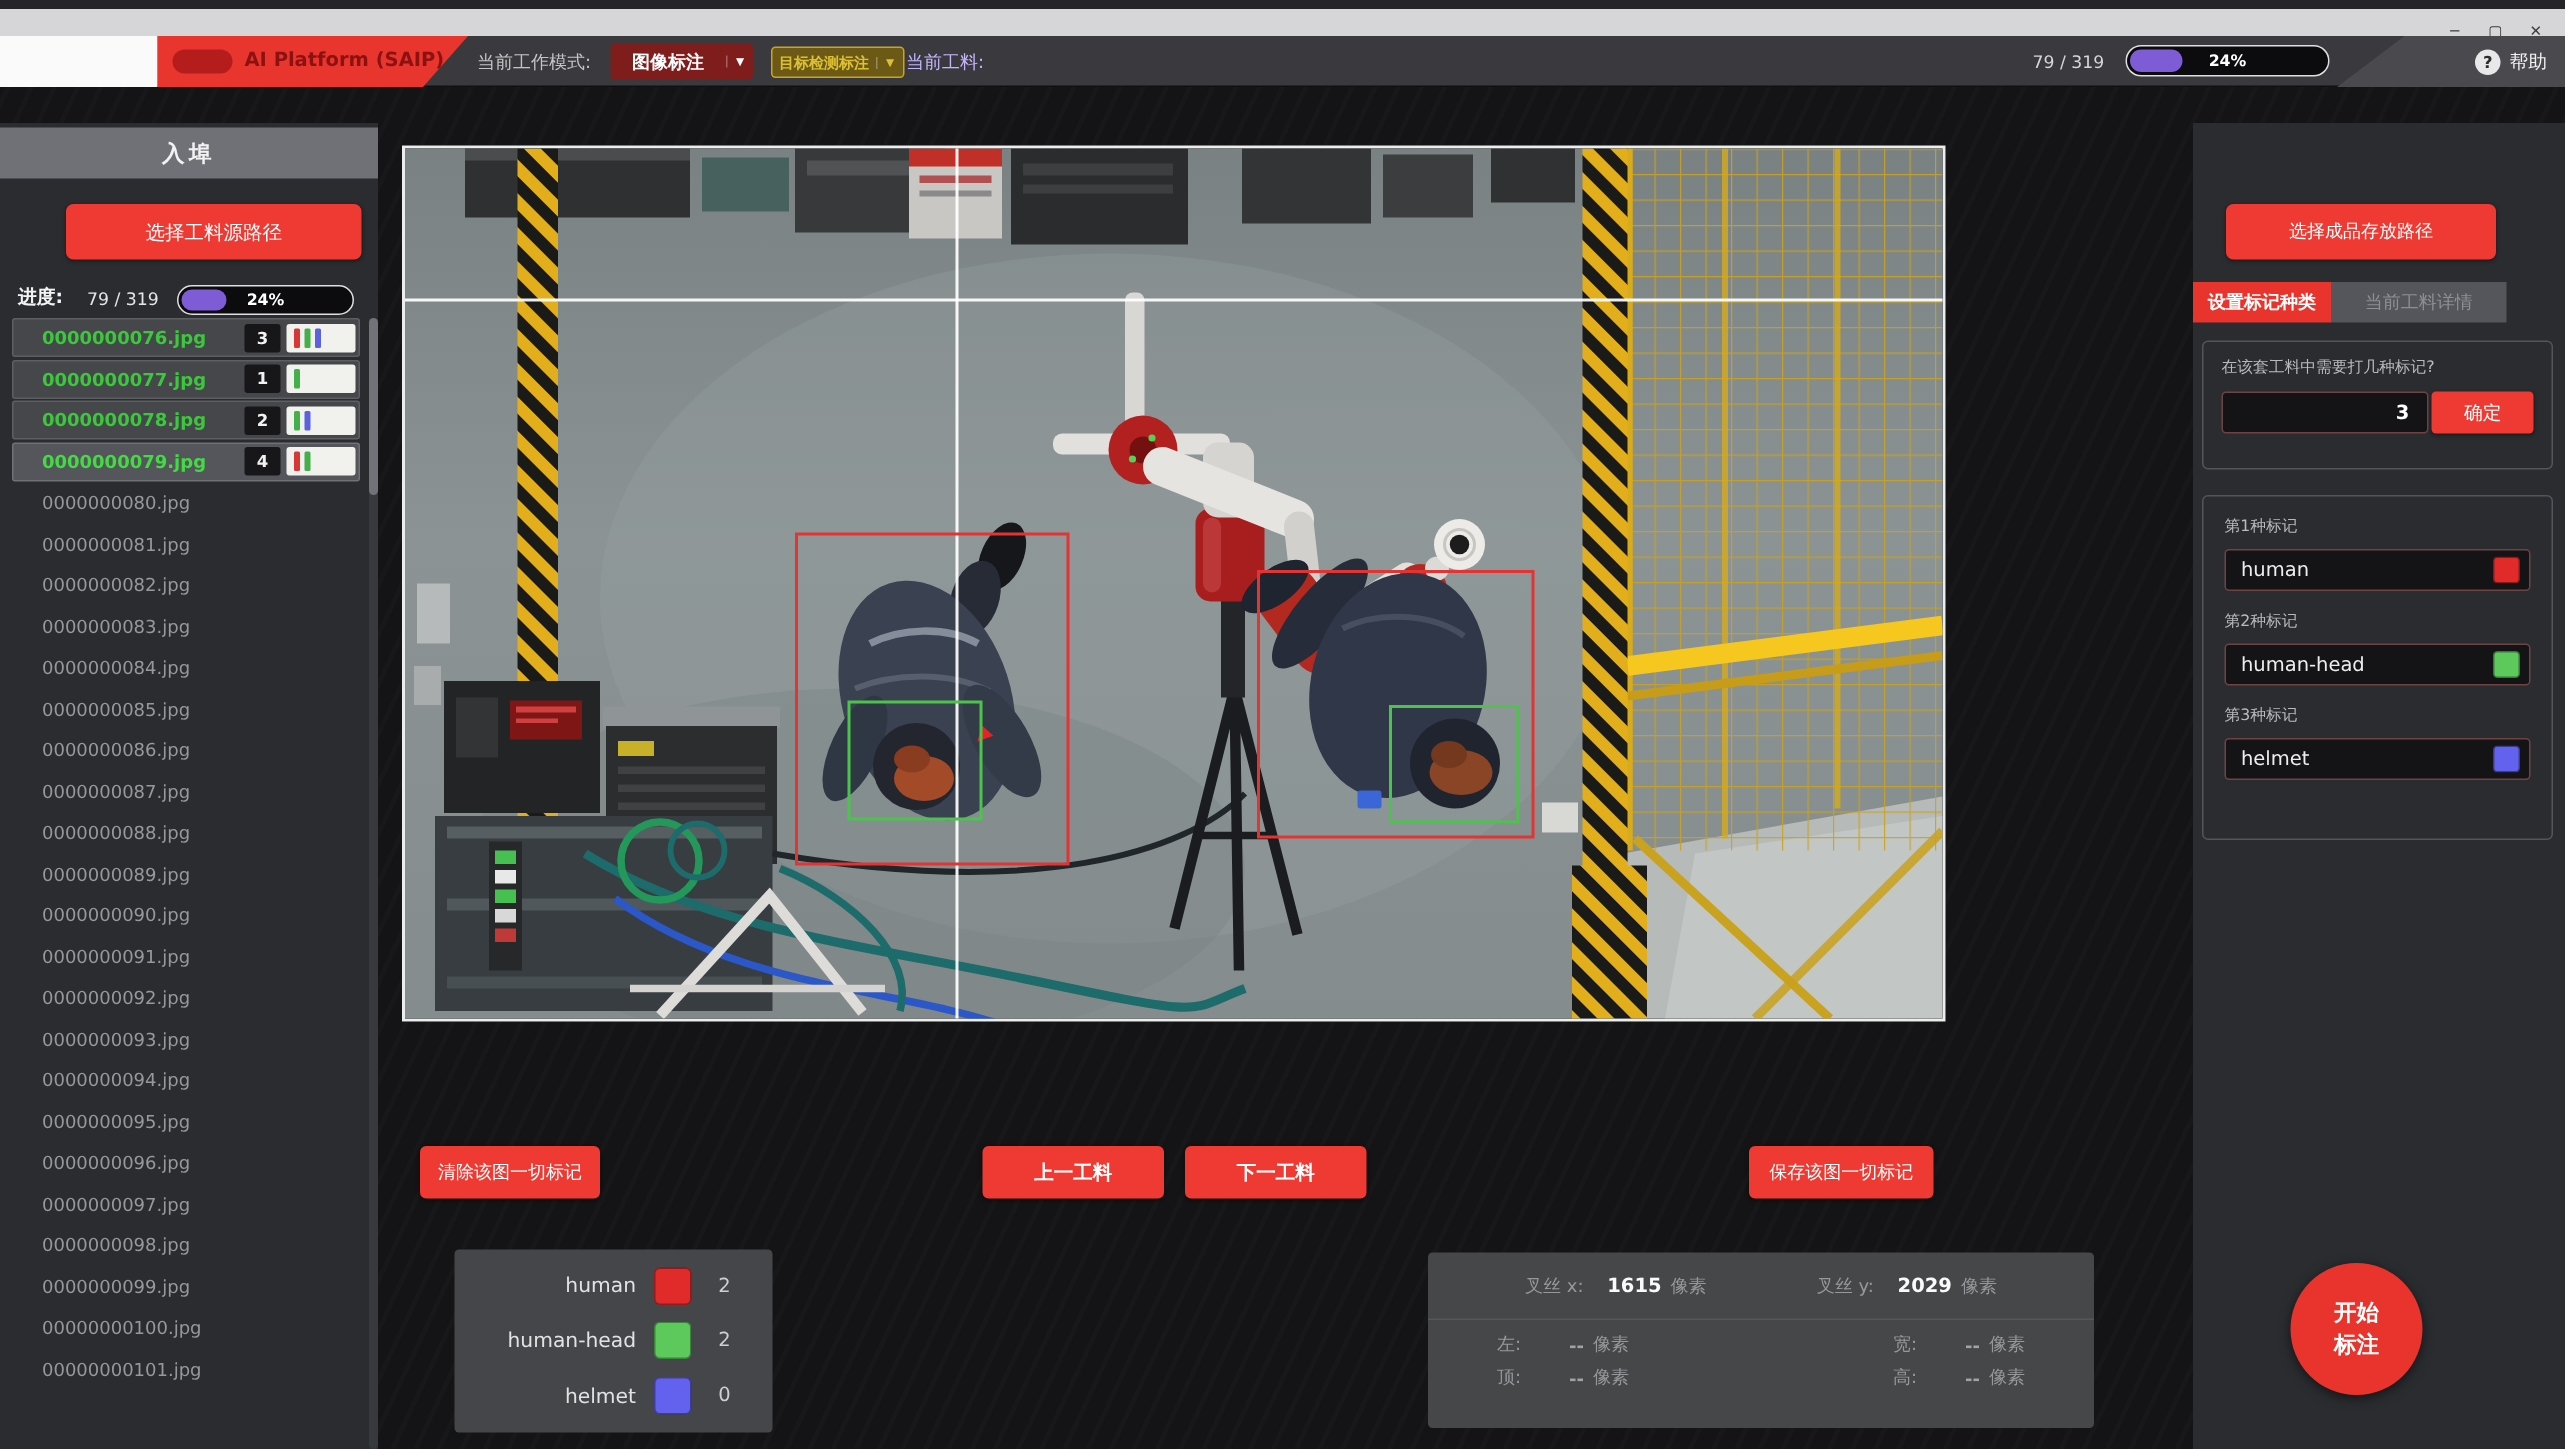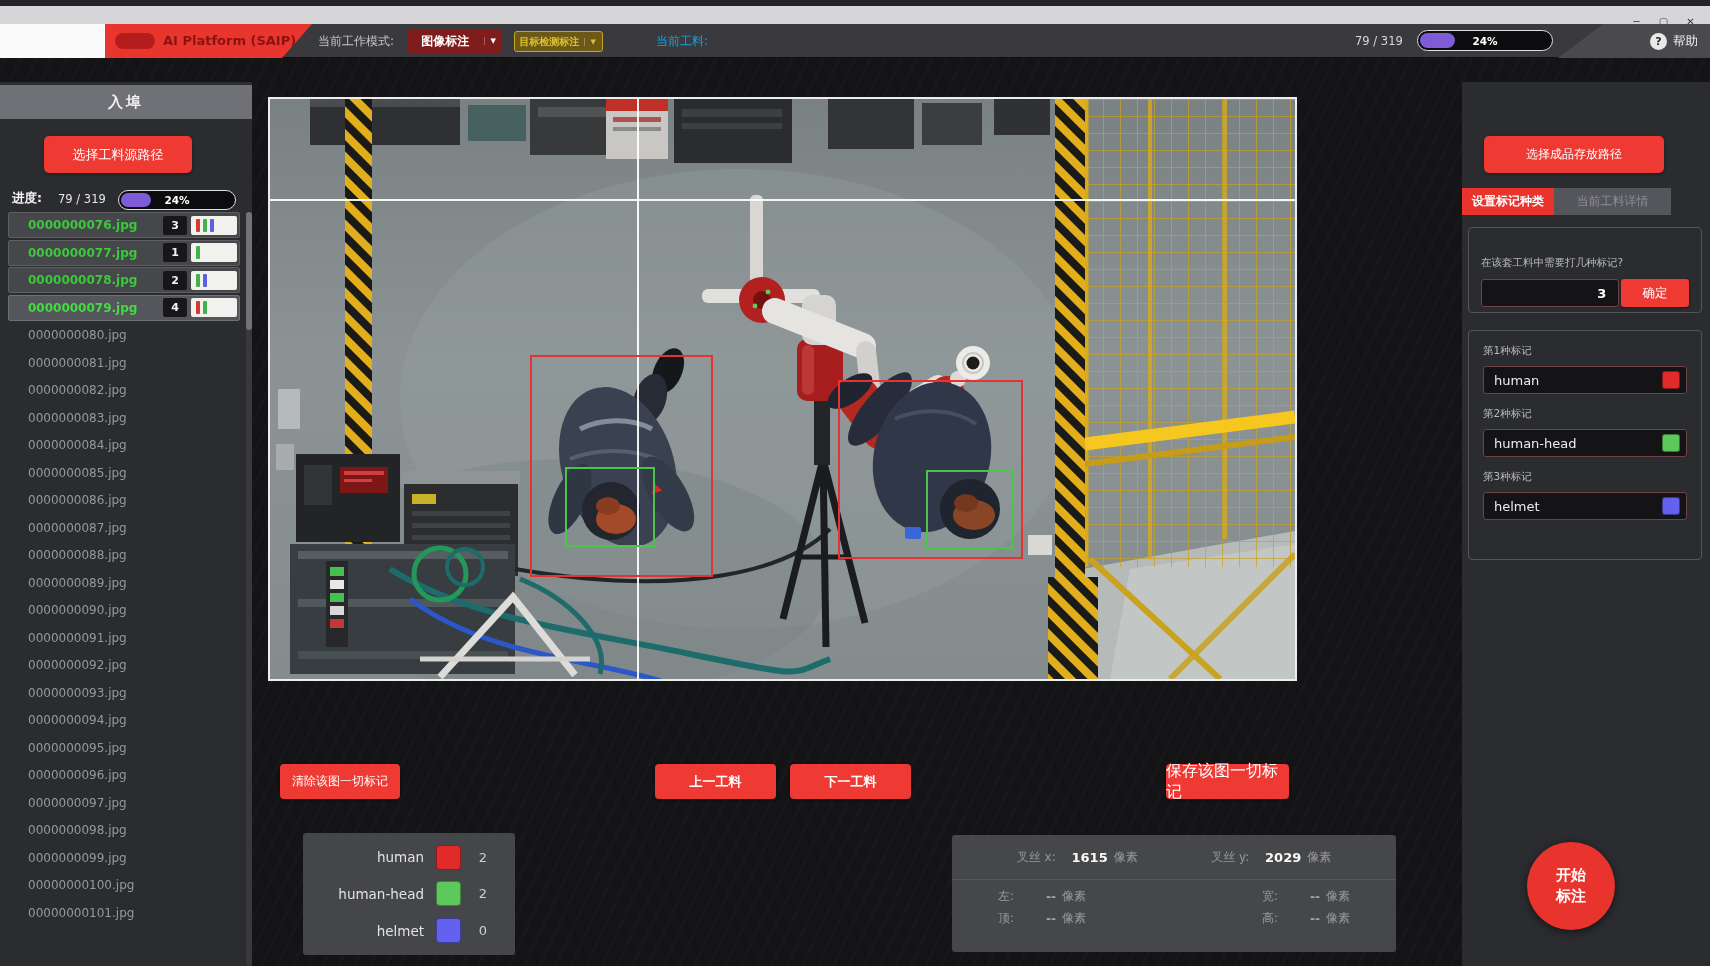--- a/index.html
+++ b/index.html
@@ -45,21 +45,21 @@
 
 .side{position:absolute;top:82px;height:884px;background:#2b2c30}
 #left-side{left:0;width:252px}
 #right-side{left:1462px;width:248px}
 .side-header{position:absolute;left:0;top:3px;height:34px;width:100%;background:#707176;color:#f2f2f2;
   display:flex;align-items:center;justify-content:center;font-size:15px;font-weight:bold;letter-spacing:3px}
 .btn-red{background:#ee3a33;color:#fff;border-radius:5px;display:flex;align-items:center;justify-content:center;
   cursor:pointer;box-shadow:0 1px 3px rgba(0,0,0,.45)}
 
 
-#left-select-btn{position:absolute;left:44px;top:54px;width:148px;height:37px;font-size:13px}
+#left-select-btn{position:absolute;left:44px;top:54px;width:197px;height:37px;font-size:13px}
 #progress-label{position:absolute;left:12px;top:108px;font-size:12.5px;font-weight:bold;color:#f4f4f4}
 #left-progress-text{position:absolute;left:58px;top:110px;font-size:11.5px;color:#e6e6e6}
 #left-progress-pill{position:absolute;left:118px;top:108px;width:118px;height:20px;border:1.5px solid #e0e0e0;
   border-radius:10px;background:#0c0c0e}
 #file-list{position:absolute;left:0;top:130px;bottom:0;width:246px;overflow:hidden}
 .frow{height:26px;margin:0 6px 1.5px 8px;display:flex;align-items:center;padding-left:20px;
   font-size:12px;color:#97989a;cursor:pointer}
 .frow.annotated,.frow.current{background:#46474b;border:1px solid #5e5f63;border-radius:2px;padding-left:19px}
 .frow.annotated .fname{color:#3cc83c;font-weight:bold}
 .frow.current{background:#55565c;border-color:#707177}
@@ -74,21 +74,21 @@
 #list-scroll-thumb{position:absolute;right:0;top:130px;width:6px;height:118px;background:#72737a;border-radius:3px;cursor:pointer}
 
 
 #right-select-btn{position:absolute;left:22px;top:54px;width:180px;height:37px;font-size:12px}
 .tab{position:absolute;top:106px;height:27px;display:flex;align-items:center;justify-content:center;
   font-size:12px;cursor:pointer}
 #tab-set-markers{left:0;width:92px;background:#e8342c;color:#fff;font-weight:bold}
 #tab-detail{left:92px;width:117px;background:#55565b;color:#8e8f93}
 .rpanel{position:absolute;left:6px;width:234px;border:1px solid #54555a;border-radius:4px}
 #panel-count{top:145px;height:86px}
-#marker-question{margin:28px 12px 0;font-size:10.5px;color:#b9babd}
+#marker-question{margin:10px 12px 0;font-size:10.5px;color:#b9babd}
 #count-row{display:flex;margin:9px 12px 0}
 #count-input{width:146px;height:28px;background:#141416;border:1.5px solid #6e4343;border-radius:3px;
   color:#fff;font-size:13px;font-weight:bold;display:flex;align-items:center;justify-content:flex-end;
   padding-right:12px;cursor:text}
 #confirm-btn{width:72px;height:28px;margin-left:2px;border-radius:3px;font-size:12.5px}
 #panel-markers{top:248px;height:230px}
 .mrow{margin:13px 14px 0}
 .mlabel{font-size:10.5px;color:#b9babd;margin-bottom:8px}
 .minput{height:28px;background:#141416;border:1.5px solid #6e4343;border-radius:3px;display:flex;
   align-items:center;padding:0 6px 0 10px;cursor:text}
@@ -106,21 +106,21 @@
 .cross-h{position:absolute;left:0;right:0;height:1.5px;background:rgba(255,255,255,.92)}
 .ann-box{position:absolute;border:2px solid}
 #cursor-arrow{position:absolute;width:0;height:0;border-left:9px solid #e82222;border-top:4px solid transparent;
   border-bottom:7px solid transparent;transform:rotate(18deg)}
 
 
 .action-btn{position:absolute;top:764px;height:35px;border-radius:4px}
 #clear-btn{left:280px;width:120px;font-size:12px}
 #prev-btn{left:655px;width:121px;font-size:13px;font-weight:bold}
 #next-btn{left:790px;width:121px;font-size:13px;font-weight:bold}
-#save-btn{left:1166px;width:123px;font-size:16px}
+#save-btn{left:1166px;width:123px;font-size:12px}
 
 #legend{position:absolute;left:303px;top:833px;width:212px;height:122px;background:#454649;border-radius:3px;
   padding:6px 10px;display:flex;flex-direction:column;justify-content:space-around}
 .lrow{display:flex;align-items:center;height:30px}
 .llabel{flex:1;text-align:right;color:#e2e2e2;font-size:13.5px;padding-right:12px}
 .lswatch{width:25px;height:25px;border-radius:4px;border:1px solid rgba(0,0,0,.35);cursor:pointer}
 .lcount{width:44px;text-align:center;color:#cfcfcf;font-size:13px}
 
 #coords{position:absolute;left:952px;top:835px;width:444px;height:117px;background:#464749;border-radius:3px;
   color:#97989c;font-size:12px}
@@ -154,21 +154,21 @@
     </div>
     <span class="tb-label" style="left:318px">当前工作模式:</span>
     <div id="mode-primary">
       <span class="lbl">图像标注</span>
       <span class="caret">▼</span>
     </div>
     <div id="mode-secondary">
       <span class="lbl">目标检测标注</span>
       <span class="caret">▼</span>
     </div>
-    <span class="tb-label" style="left:656px;color:#0ea5e9">当前工料:</span>
+    <span class="tb-label" style="left:604px;color:#c4b5fd">当前工料:</span>
     <span id="top-progress-text">79 / 319</span>
     <div id="top-progress-pill">
       <div class="pill-fill" style="width: 26%;"></div>
       <span class="pill-label">24%</span>
     </div>
     <div id="toolbar-corner"></div>
     <span id="help-icon">?</span>
     <span id="help-label">帮助</span>
   </div>
 

